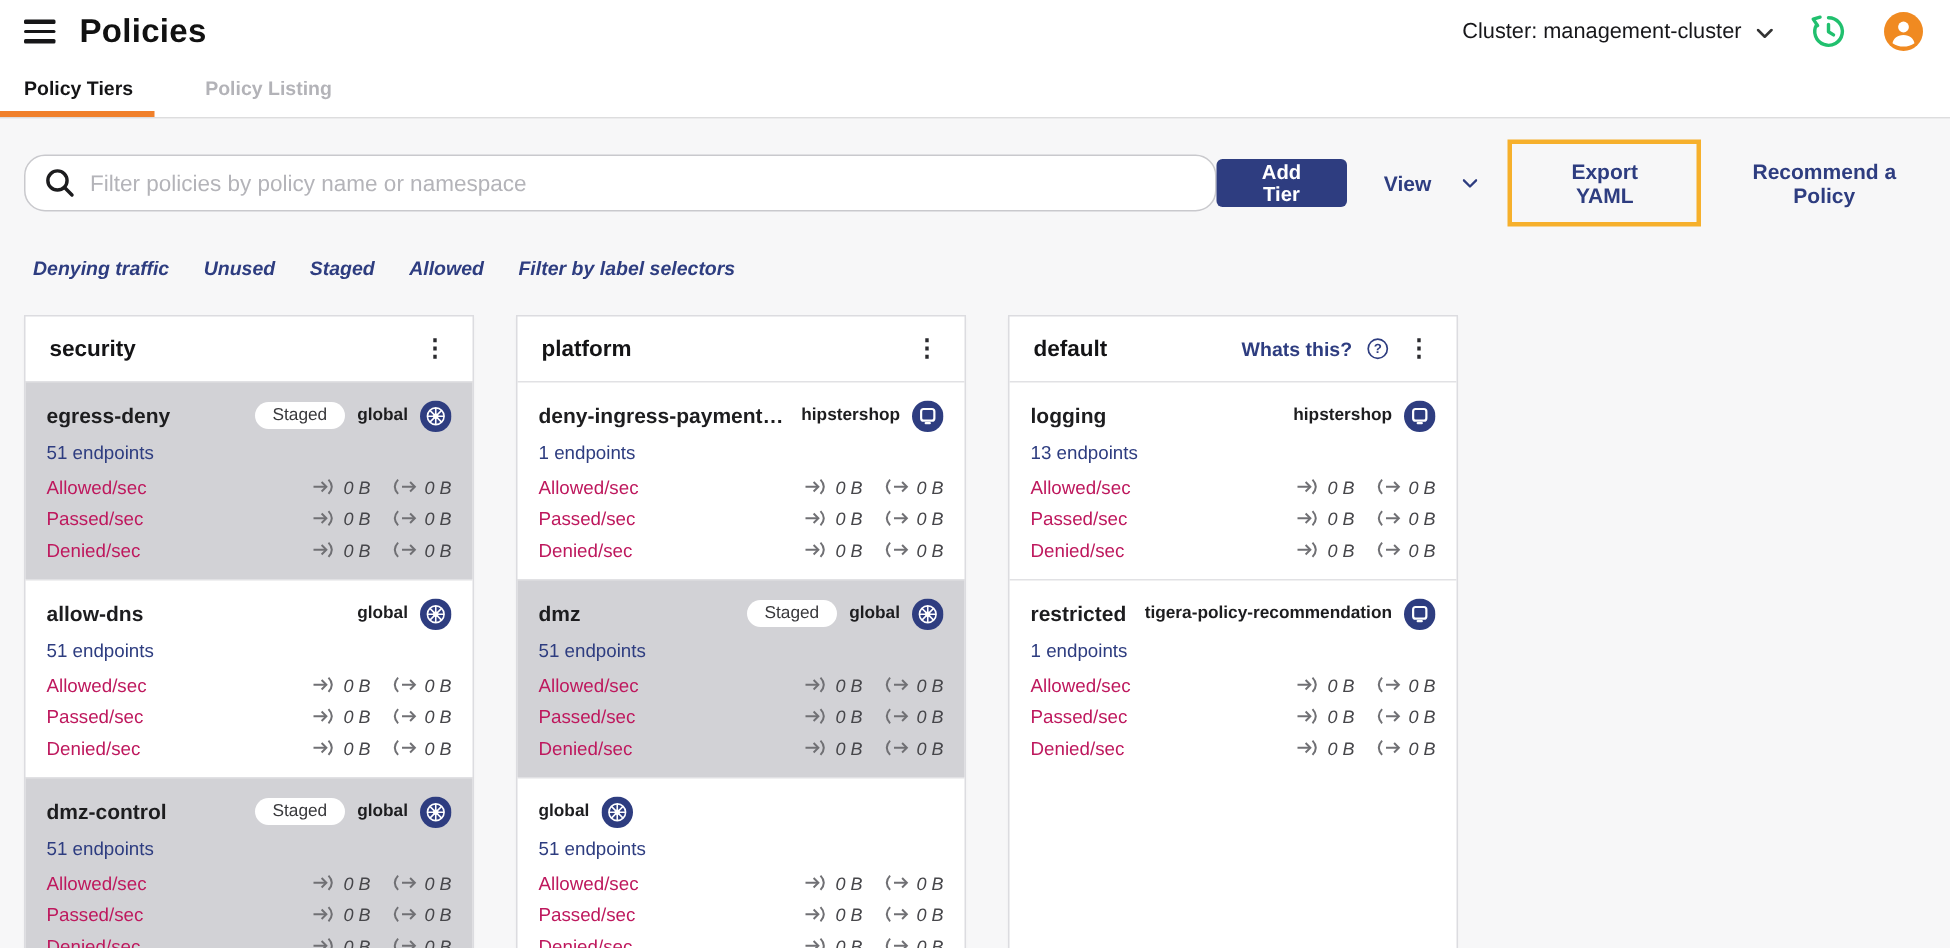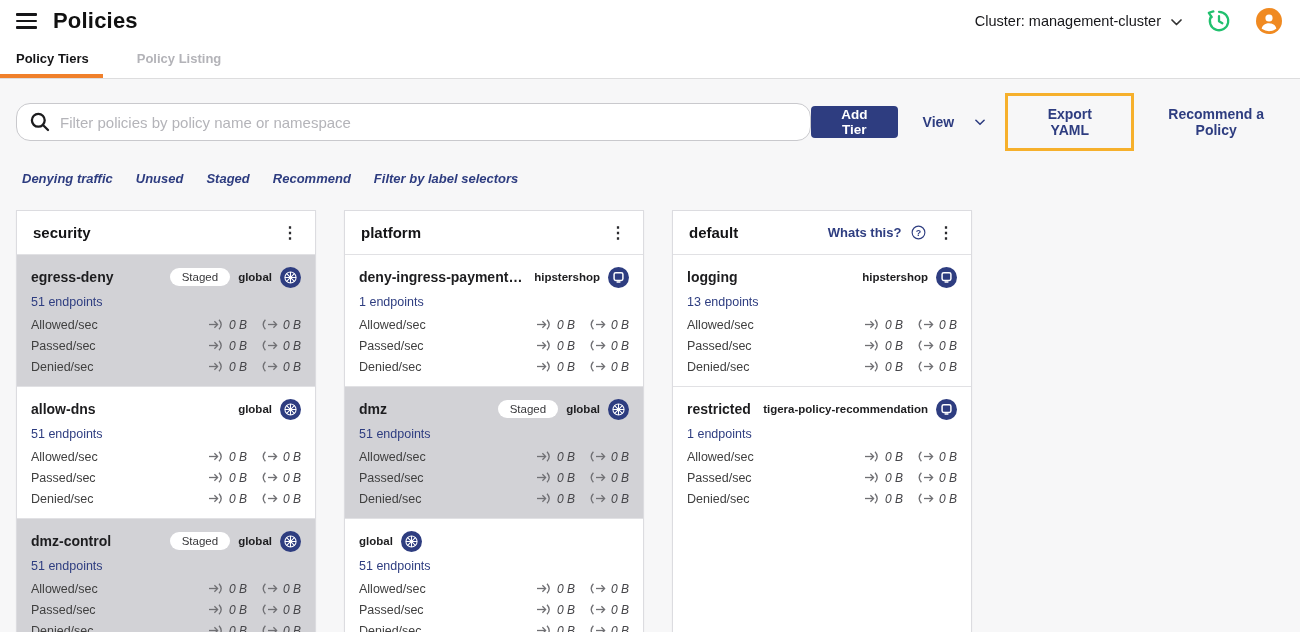--- a/index.html
+++ b/index.html
@@ -50,21 +50,21 @@
   .card { border-top:1px solid #e1e1e4; padding:10px 14px 9px 14px; cursor:pointer; }
   .card.staged { background:#d2d2d6; }
   .card-top { display:flex; align-items:center; min-height:24px; }
   .pname { font-size:14px; font-weight:700; color:#1d1d1f; flex:1 1 auto; min-width:0; white-space:nowrap; overflow:hidden; text-overflow:ellipsis; padding-right:6px; }
   .card-top-right { display:flex; align-items:center; gap:8px; flex-shrink:0; }
   .pill { background:#fff; border-radius:11px; padding:3px 12px; font-size:11.5px; color:#38383b; }
   .scope { font-size:11.5px; font-weight:600; color:#1d1d1f; }
   .scope-icon { display:flex; }
   .endpoints { display:inline-block; color:#2e3d80; font-size:12.5px; margin:6px 0 5px 0; text-decoration:none; cursor:pointer; }
   .stat-row { display:flex; align-items:center; padding:3.5px 0; }
-  .stat-label { font-size:12.5px; color:#404040;text-align:center; }
+  .stat-label { font-size:12.5px; color:#be185d;text-align:center; }
   .stat-vals { margin-left:auto; display:flex; gap:15px;font-style:italic; }
   .val { display:flex; align-items:center; gap:5px; font-size:12px; color:#46464a; }
 </style>
 </head>
 <body>
 
 <header class="topbar">
   <div class="hamburger">
       <span></span>
       <span></span>
@@ -126,21 +126,21 @@
         <button class="link-btn">Export YAML</button>
       </span>
       <button class="link-btn recommend-btn">Recommend a Policy</button>
     </div>
   </div>
 
   <div class="filters">
     <a>Denying traffic</a>
     <a>Unused</a>
     <a>Staged</a>
-    <a>Recommend</a>
+    <a>Allowed</a>
     <a>Filter by label selectors</a>
   </div>
 
   <div class="tiers-row">
   <section class="tier">
     <div class="tier-head">
       <span class="tier-name">security</span>
       <span class="tier-head-right">
 
         <span class="kebab">⋮</span>

